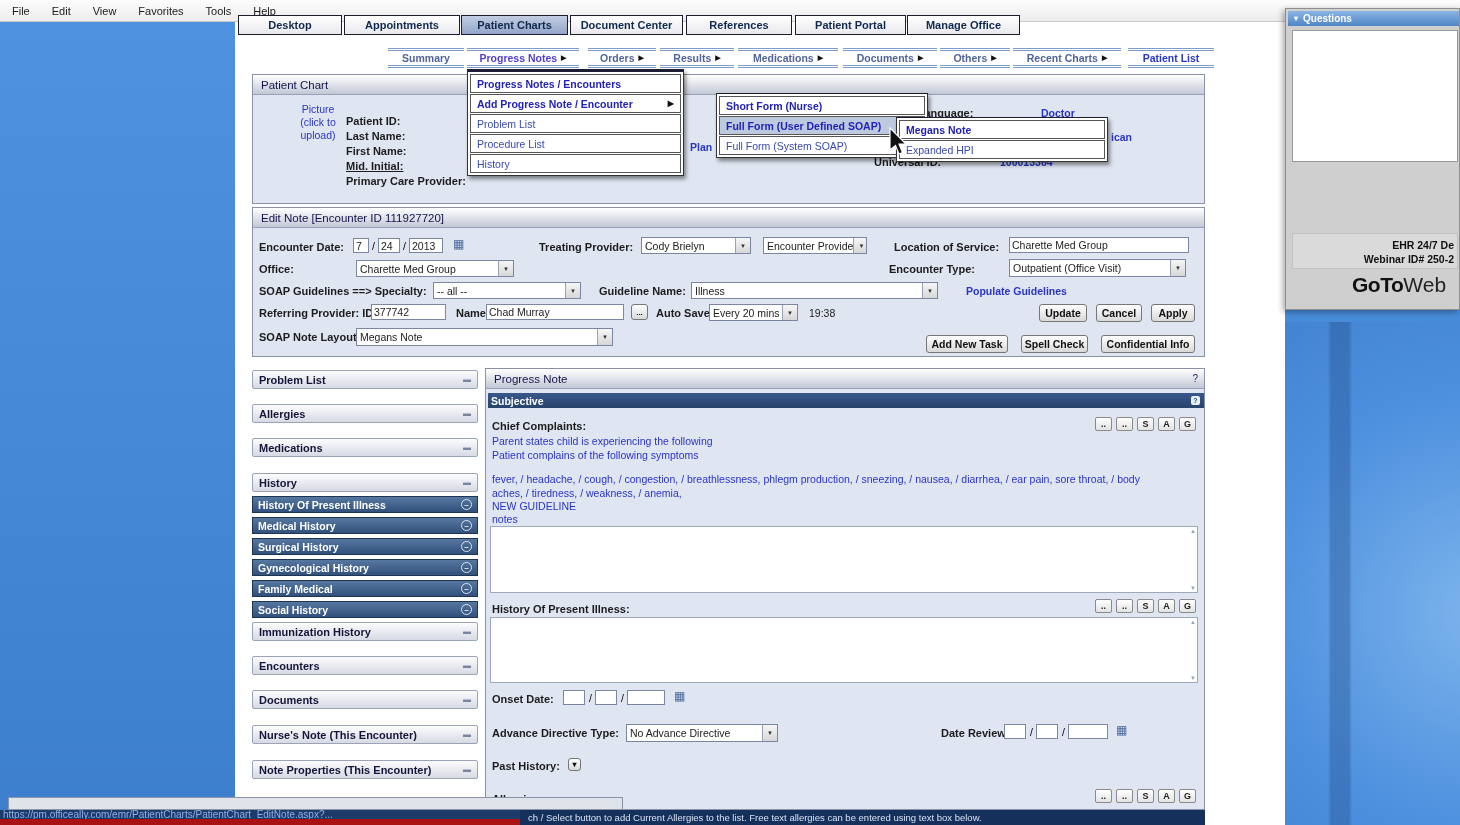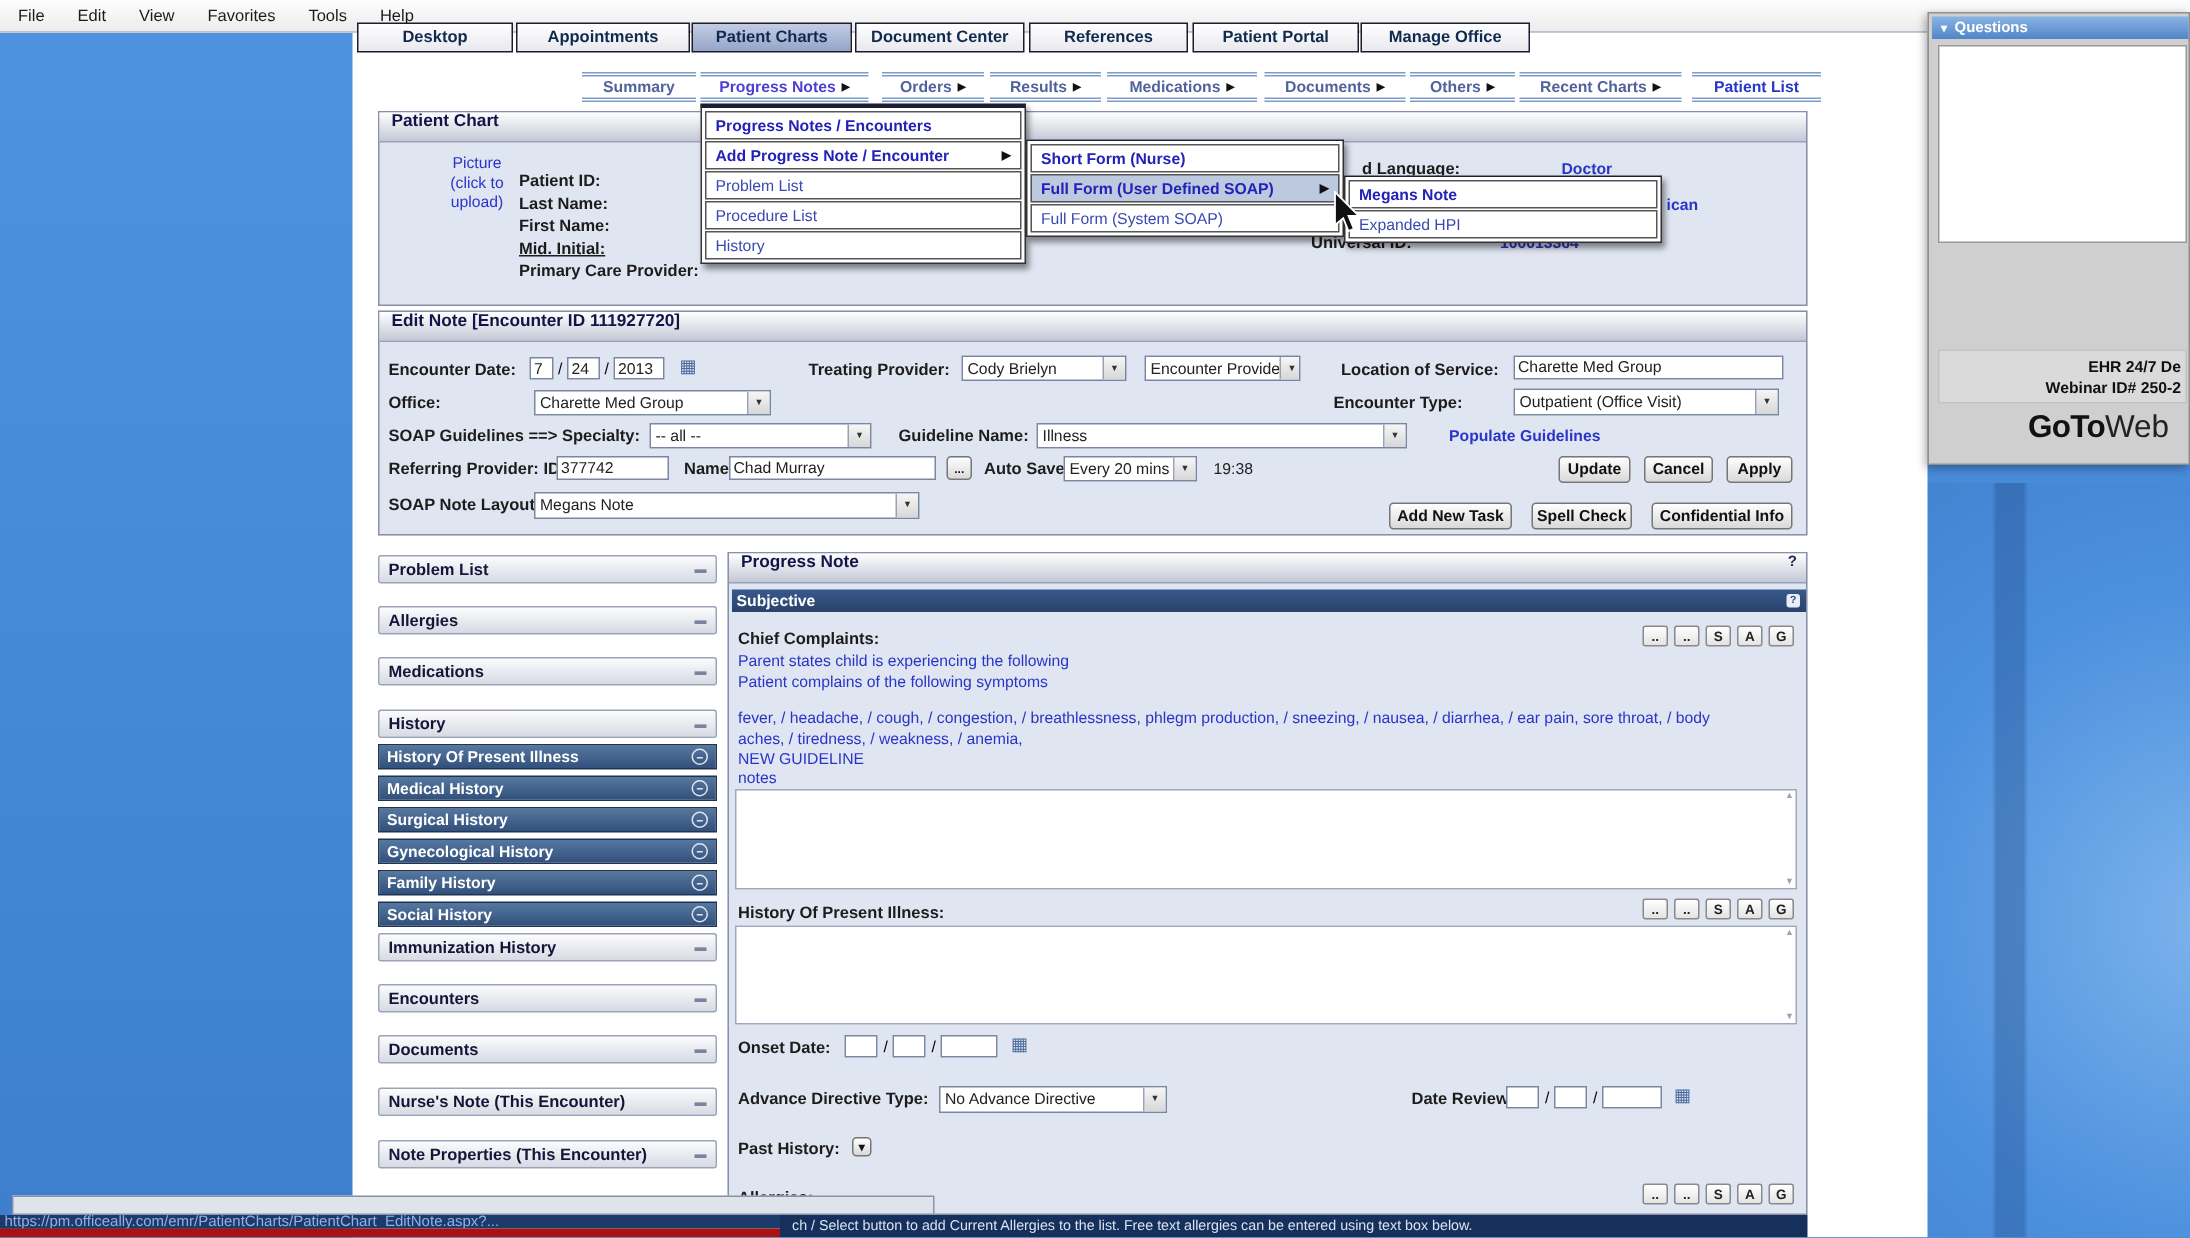--- a/index.html
+++ b/index.html
@@ -19,21 +19,21 @@
   .tab.sel{background:linear-gradient(#c3cde2,#93a5c9)}
   
   .stab{top:48px;height:20px;border-top:3px double #7d9cc8;border-bottom:3px double #7d9cc8;
         display:flex;align-items:center;justify-content:center;gap:4px;font-size:10.5px;font-weight:bold;color:#50649b;cursor:pointer;background:#fff}
   .stab .arr{font-size:7px;color:#111}
   .stab.active{color:#4f3ed2}
   .stab.bluebold{color:#2737c8}
   
   .panel{border:1px solid #8a90a8;background:#dfe5f1}
   .panel-h{height:20px;background:linear-gradient(180deg,#ffffff,#c3c8d6);border-bottom:1px solid #9aa0b5;
-           color:#14144a;font-weight:bold;font-size:11.5px;display:flex;padding-left:8px}
+           color:#14144a;font-weight:normal;font-size:11.5px;display:flex;align-items:center;padding-left:8px}
   .lbl{font-weight:bold;font-size:11px;color:#1c1c1c;white-space:nowrap}
   .link{color:#2a35c8;font-size:10.5px;white-space:nowrap;cursor:pointer}
   .inp{border:1px solid #7b87a2;background:#fff;font-size:10.5px;font-family:inherit;padding:0 2px;color:#222}
   .dd{background:#fff;border:1px solid #7b87a2;display:flex;align-items:center;font-size:10.5px;color:#222;padding-left:3px;cursor:pointer;white-space:nowrap;overflow:hidden}
   .dd .ar{margin-left:auto;align-self:stretch;width:15px;background:linear-gradient(#f6f6f6,#d7d7d7);border-left:1px solid #9aa0b5;display:flex;align-items:center;justify-content:center;flex:0 0 15px}
   .dd .ar::after{content:"▼";font-size:6px;color:#333}
   .cal{width:13px;height:13px;font-size:12px;line-height:13px;color:#47699c;cursor:pointer}
   .btn3d{background:linear-gradient(#fefefe,#d9d9d9);border:1px solid #767676;border-radius:3px;font-size:10.5px;font-weight:bold;color:#111;
          display:flex;align-items:center;justify-content:center;cursor:pointer;white-space:nowrap}
   .sag{display:flex;gap:4px}
@@ -257,21 +257,21 @@
     </div>
   <div class="abs side-dark" style="top:538px">
       <span>Surgical History</span>
       <span class="circ">–</span>
     </div>
   <div class="abs side-dark" style="top:559px">
       <span>Gynecological History</span>
       <span class="circ">–</span>
     </div>
   <div class="abs side-dark" style="top:580px">
-      <span>Family History</span>
+      <span>Family Medical</span>
       <span class="circ">–</span>
     </div>
   <div class="abs side-dark" style="top:601px">
       <span>Social History</span>
       <span class="circ">–</span>
     </div>
   <div class="abs side-h" style="top:622px">
       <span>Immunization History</span>
       <span class="tgl">▬</span>
     </div>
@@ -379,21 +379,21 @@
         <span>Problem List</span>
       </div>
     <div class="mitem">
         <span>Procedure List</span>
       </div>
     <div class="mitem">
         <span>History</span>
       </div>
   </div>
 
-  <div class="abs menu" style="left:684px;top:93px;width:212px;border-top-width:1px">
+  <div class="abs menu" style="left:716px;top:93px;width:212px;border-top-width:1px">
     <div class="mitem bold">
         <span>Short Form (Nurse)</span>
       </div>
     <div class="mitem bold hl">
         <span>Full Form (User Defined SOAP)</span>
         <span class="marr">▶</span>
       </div>
     <div class="mitem">
         <span>Full Form (System SOAP)</span>
       </div>

